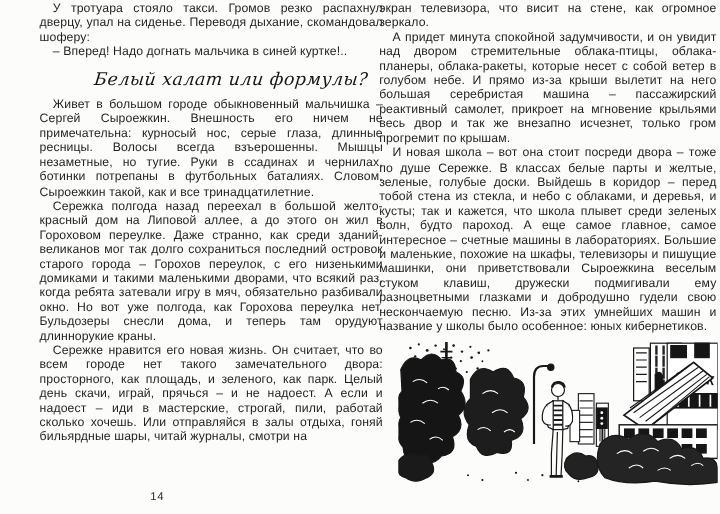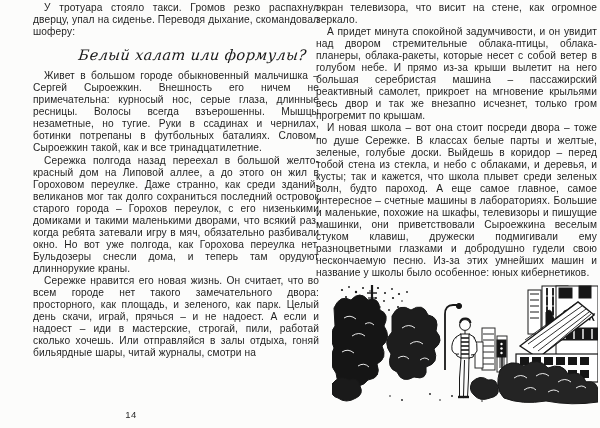--- a/index.html
+++ b/index.html
@@ -31,20 +31,21 @@
   }
   .illustration svg{display:block;width:266px;height:122px;}
 </style>
 </head>
 <body>
 
 <div class="spread">
 
   <div class="col col-left">
     <p>У тротуара стояло такси. Громов резко распахнул дверцу, упал на сиденье. Переводя дыхание, скомандовал шоферу:</p>
+    <p>– Вперед! Надо догнать мальчика в синей куртке!..</p>
     <h2 class="chapter-heading">Белый халат или формулы?</h2>
     <p>Живет в большом городе обыкновенный мальчишка – Сергей Сыроежкин. Внешность его ничем не примечательна: курносый нос, серые глаза, длинные ресницы. Волосы всегда взъерошенны. Мышцы незаметные, но тугие. Руки в ссадинах и чернилах, ботинки потрепаны в футбольных баталиях. Словом, Сыроежкин такой, как и все тринадцатилетние.</p>
     <p>Сережка полгода назад переехал в большой желто-красный дом на Липовой аллее, а до этого он жил в Гороховом переулке. Даже странно, как среди зданий-великанов мог так долго сохраниться последний островок старого города – Горохов переулок, с его низенькими домиками и такими маленькими дворами, что всякий раз, когда ребята затевали игру в мяч, обязательно разбивали окно. Но вот уже полгода, как Горохова переулка нет. Бульдозеры снесли дома, и теперь там орудуют длиннорукие краны.</p>
     <p>Сережке нравится его новая жизнь. Он считает, что во всем городе нет такого замечательного двора: просторного, как площадь, и зеленого, как парк. Целый день скачи, играй, прячься – и не надоест. А если и надоест – иди в мастерские, строгай, пили, работай сколько хочешь. Или отправляйся в залы отдыха, гоняй бильярдные шары, читай журналы, смотри на</p>
   </div>
   <div class="page-number">14</div>
 
   <div class="col col-right">
     <p class="noindent">экран телевизора, что висит на стене, как огромное зеркало.</p>
     <p>А придет минута спокойной задумчивости, и он увидит над двором стремительные облака-птицы, облака-планеры, облака-ракеты, которые несет с собой ветер в голубом небе. И прямо из-за крыши вылетит на него большая серебристая машина – пассажирский реактивный самолет, прикроет на мгновение крыльями весь двор и так же внезапно исчезнет, только гром прогремит по крышам.</p>

